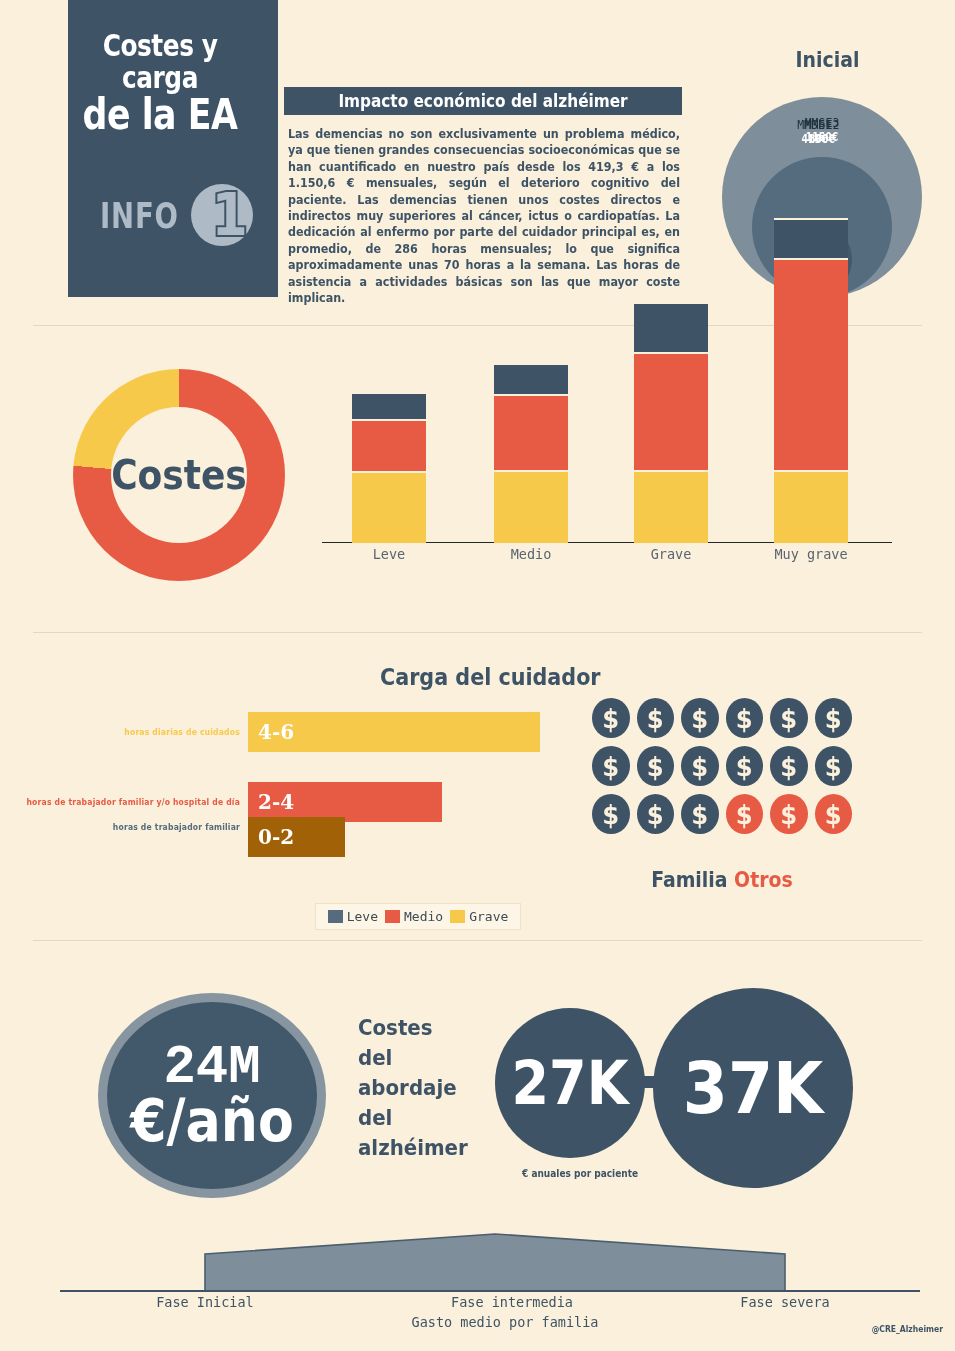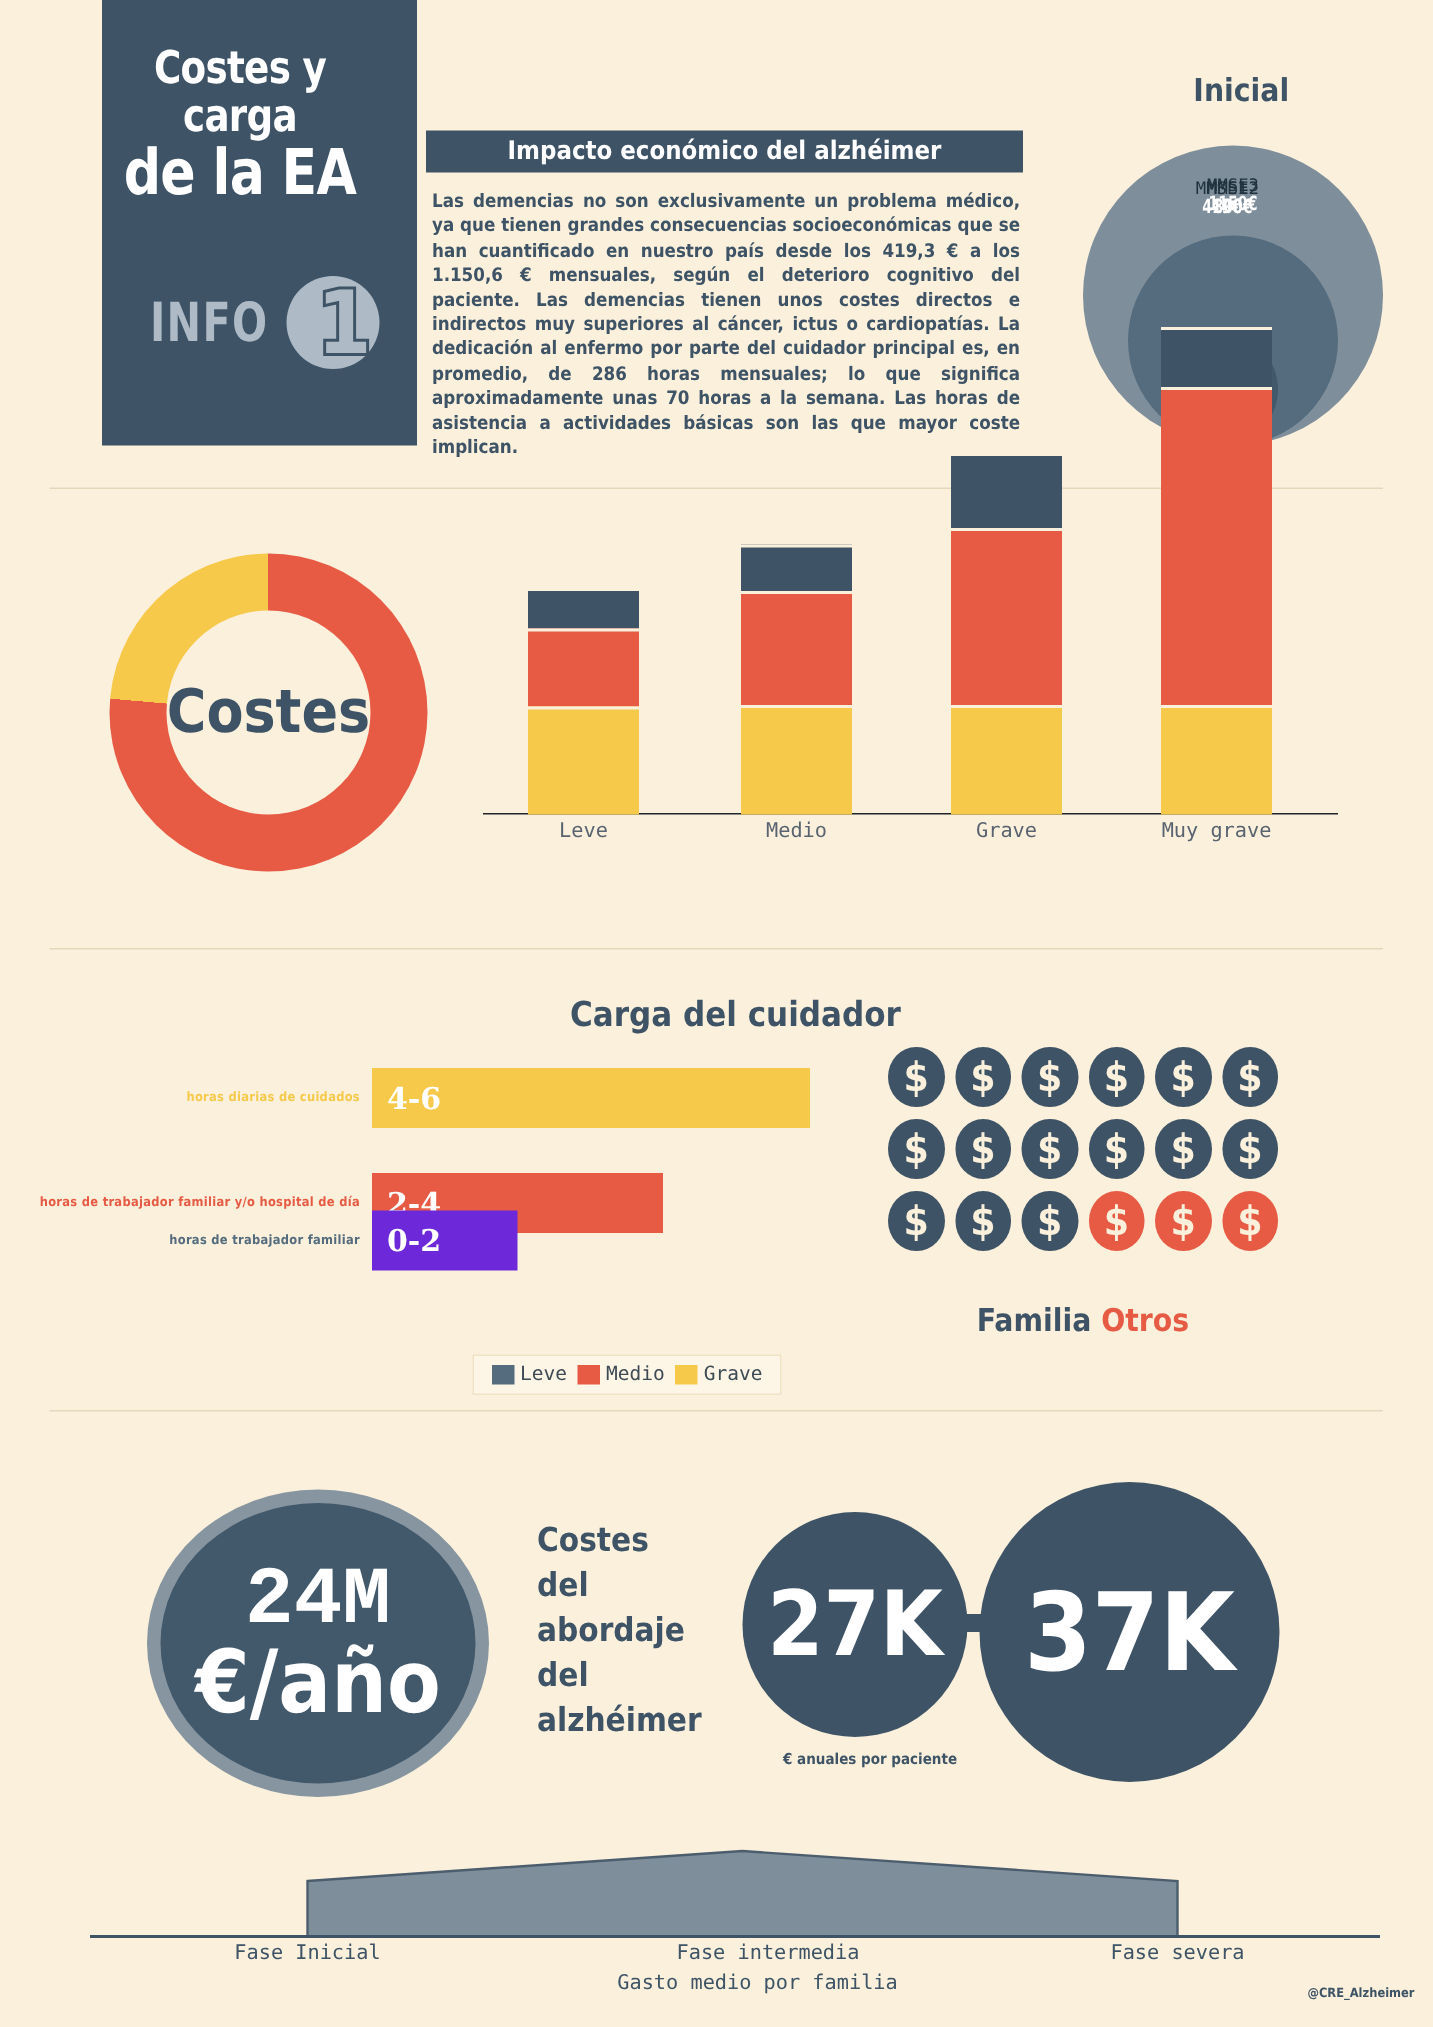--- a/index.html
+++ b/index.html
@@ -296,21 +296,21 @@
   <div class="hbar-row" id="hb0" style="left: 248px; top: 712px; width: 292px;">
       <div class="hbar-lab" style="color: rgb(247, 201, 75);">horas diarias de cuidados</div>
       <div class="hbar-fill" style="background: rgb(247, 201, 75); width: 292px;">4-6</div>
     </div>
   <div class="hbar-row" id="hb1" style="left: 248px; top: 782px; width: 220px;">
       <div class="hbar-lab" style="color: rgb(231, 91, 69);">horas de trabajador familiar y/o hospital de día</div>
       <div class="hbar-fill" style="background: rgb(231, 91, 69); width: 194px;">2-4</div>
     </div>
   <div class="hbar-row" id="hb2" style="left: 248px; top: 807px; width: 97px;">
       <div class="hbar-lab" style="color: rgb(84, 108, 126);">horas de trabajador familiar</div>
-      <div class="hbar-fill" style="background: #6d28d9; width: 97px;">0-2</div>
+      <div class="hbar-fill" style="background: #a16207; width: 97px; margin-top: 10px;">0-2</div>
     </div>
 
   <div class="legend" id="legend">
       <span class="lg-item">
         <span class="lg-sw" style="background: rgb(84, 108, 126);"></span>
         <span class="lg-tx">Leve</span>
       </span>
       <span class="lg-item">
         <span class="lg-sw" style="background: rgb(231, 91, 69);"></span>
         <span class="lg-tx">Medio</span>

